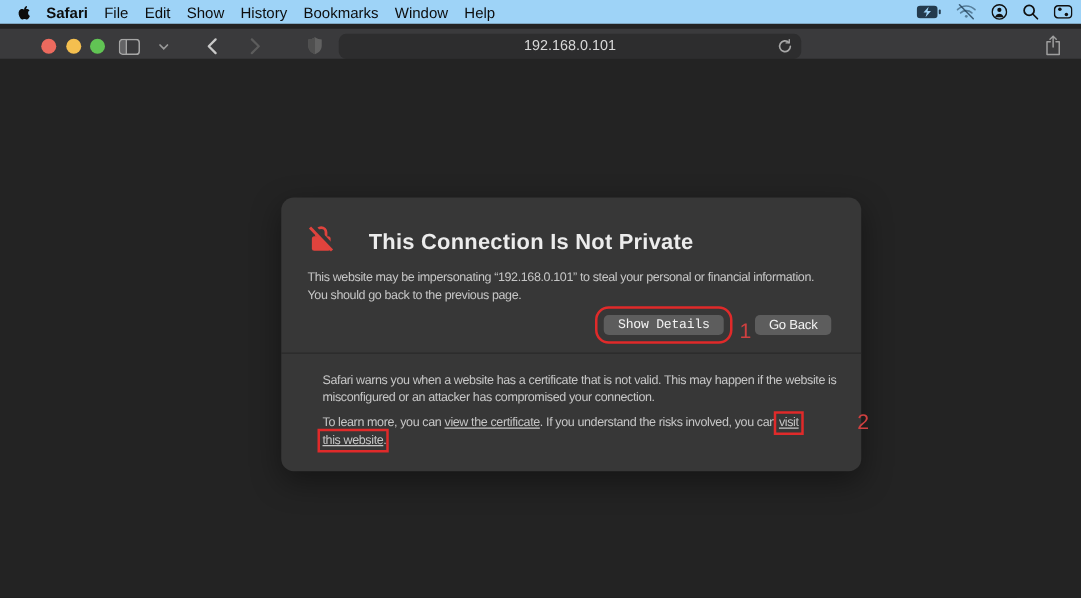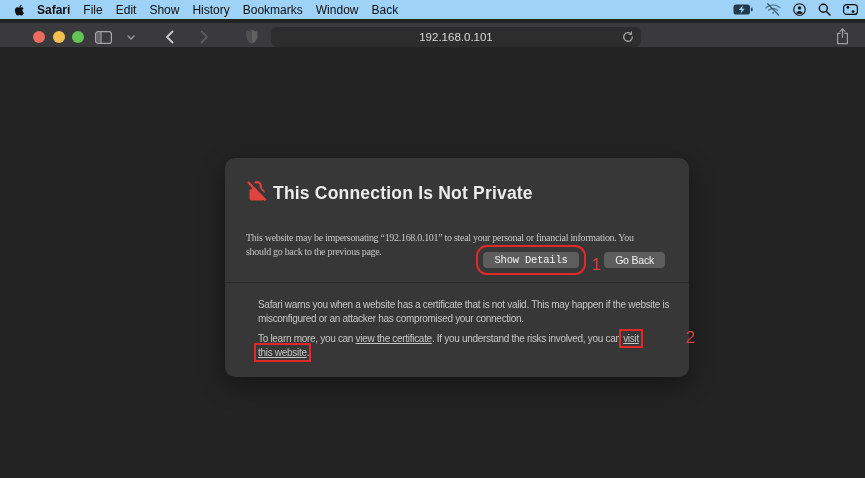--- a/index.html
+++ b/index.html
@@ -34,24 +34,24 @@
               font-size:11.5px; color:#d9d9d9; }
   .ic-reload { position:absolute; right:7px; top:4px; display:flex; }
 
   
   .page { position:absolute; top:47px; left:0; right:0; bottom:0; background:#232323; }
 
   
   .dialog { position:absolute; left:225px; top:158px; width:464px; height:219px; background:#373737;
             border-radius:10px; box-shadow:0 8px 24px rgba(0,0,0,.4); color:#c6c6c6; }
   .sec1 { position:relative; height:125px; border-bottom:1px solid #2a2a2a; padding:21px 0 0 21px; }
-  .titlerow { display:flex; align-items:center; gap:5px; }
+  .titlerow { display:flex; align-items:center; gap:27px; }
   .titlerow h1 { font-size:17.5px; font-weight:bold; color:#ececec; letter-spacing:.2px; white-space:nowrap; }
   .dialog p { font-size:10px; line-height:14px; letter-spacing:-.3px; color:#c6c6c6; }
-  .warn { margin-top:24px; width:412px;font-family:Liberation Serif, serif; }
+  .warn { margin-top:8px; width:412px; }
   .btnrow { position:absolute; top:94px; right:24px; display:flex; align-items:flex-start; }
   .btn { height:16px; padding:0 11px; font-size:10.5px; color:#f3f3f3; background:#5d5d5d; border:none;
          border-radius:4px; font-family:inherit; line-height:15px; letter-spacing:-.2px; cursor:default; }
   .ann-outline { outline:2px solid #e02a2a; outline-offset:5px;font-family:Liberation Mono, monospace; }
   .ann-digit { color:#d04040; }
   .digit1 { font-size:17px; line-height:17px; margin:4px 3px 0 13px; }
   .sec2 { position:relative; padding:15px 0 0 33px; }
   .info { width:412px; }
   .learn { position:relative; margin-top:6px; width:440px; }
   .lnk { color:#c6c6c6; text-decoration:underline; cursor:pointer; }
@@ -69,21 +69,21 @@
           <path fill="#0d0d0d" d="M12.6 9c0-1.8 1.5-2.7 1.6-2.8-.9-1.3-2.2-1.4-2.7-1.5-1.2-.1-2.3.7-2.8.7-.6 0-1.5-.7-2.5-.7-1.3 0-2.4.7-3.1 1.9-1.3 2.3-.3 5.6 1 7.4.6.9 1.4 1.9 2.3 1.9.9 0 1.3-.6 2.4-.6s1.5.6 2.5.6 1.7-.9 2.3-1.8c.7-1 1-2 1-2.1-.1 0-2-.8-2-3zM10.7 4.1c.5-.7.9-1.6.8-2.5-.8 0-1.7.5-2.3 1.2-.5.6-.9 1.5-.8 2.4.9.1 1.8-.4 2.3-1.1z"></path>
         </svg>
     </span>
     <span class="mi bold">Safari</span>
     <span class="mi">File</span>
     <span class="mi">Edit</span>
     <span class="mi">Show</span>
     <span class="mi">History</span>
     <span class="mi">Bookmarks</span>
     <span class="mi">Window</span>
-    <span class="mi">Back</span>
+    <span class="mi">Help</span>
 
     <div class="mb-right">
       <span>
         <svg width="20" height="11" viewBox="0 0 20 11">
           <rect x="0.5" y="0.5" width="16.5" height="10" rx="2.6" fill="#233a4d"></rect>
           <rect x="18" y="3.6" width="1.6" height="3.8" rx="0.8" fill="#233a4d"></rect>
           <path d="M9.9 1.3 5.8 5.9h2.7L7.4 9.8l4.4-5H9z" fill="#9ed3f7"></path>
         </svg>
       </span>
       <span>

